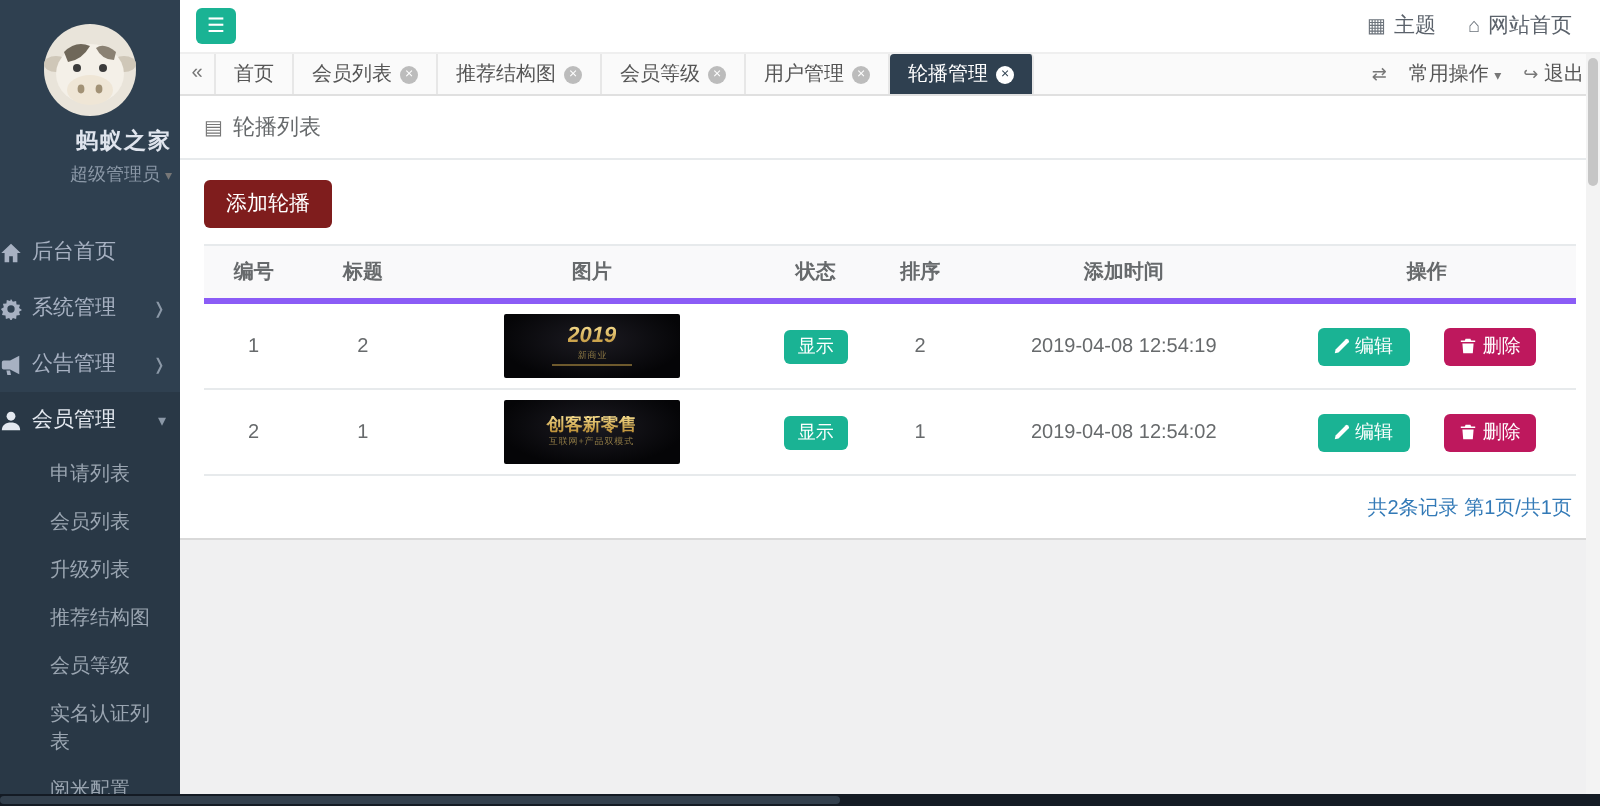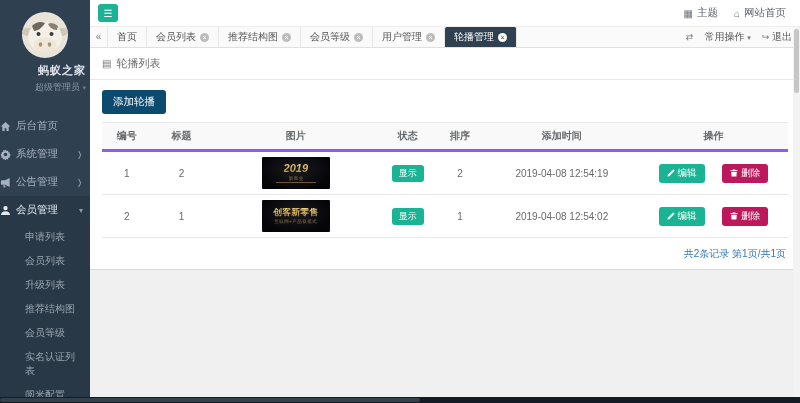--- a/index.html
+++ b/index.html
@@ -41,28 +41,28 @@
   .tab.active .closedot { background:#fff; color:#2f4050; }
   .tabbar-right { margin-left:auto; display:flex; align-items:center; gap:11px; padding:0 8px; color:#555; }
   .tb-ico { font-size:9px; color:#777; }
   .caret { font-size:7px; color:#777; }
 
   
   .content { flex:1; background:#f0f0f1; overflow:hidden; }
   .white-wrap { background:#fff; border-bottom:1px solid #d9d9d9; padding-bottom:4px; }
   .panel-head { display:flex; align-items:center; gap:5px; padding:8px 12px; font-size:11px; color:#676a6c; border-bottom:1px solid #e7eaec; }
   .panel-ico { font-size:10px; color:#777; }
-  .add-btn { margin:10px 12px 8px; background:#0c4a6e; color:#fff; font-size:10.5px; padding:5px 11px; border:none; border-radius:3px; cursor:pointer; }
+  .add-btn { margin:10px 12px 8px; background:#7f1d1d; color:#fff; font-size:10.5px; padding:5px 11px; border:none; border-radius:3px; cursor:pointer; }
   .table-wrap { margin:0 12px; }
   table { width:100%; border-collapse:collapse; font-size:10px; color:#676a6c; }
   thead th { background:#f9f9fa; border-top:1px solid #e7eaec; border-bottom:3px solid #8b5cf6; font-weight:bold; padding:6px 4px; text-align:center; }
   tbody td { border-bottom:1px solid #e7eaec; text-align:center; padding:3px 4px; vertical-align:middle; }
   .col-num{width:50px}.col-title{width:60px}.col-img{width:170px}.col-status{width:55px}.col-sort{width:50px}.col-time{width:155px}.col-op{width:150px}
 
-  .banner { width:68px; height:32px; margin:2px auto; border-radius:1px;
+  .banner { width:88px; height:32px; margin:2px auto; border-radius:1px;
     background:radial-gradient(ellipse at 50% 40%, #1c1b22 0%, #050507 75%);
     color:#d0a84e; display:flex; flex-direction:column; justify-content:center; align-items:center; gap:1px; overflow:hidden; }
   .b-big { font-size:11px; font-weight:bold; font-style:italic; background:linear-gradient(#f3d98a,#b8892f); -webkit-background-clip:text; background-clip:text; color:transparent; line-height:1; }
   .b-main { font-size:9px; font-weight:bold; background:linear-gradient(#f3d98a,#b8892f); -webkit-background-clip:text; background-clip:text; color:transparent; line-height:1.1; }
   .b-sub { font-size:5px; color:#8f7a45; letter-spacing:.5px; line-height:1.2; transform:scale(.9); }
   .b-line { width:40px; height:1px; background:#6e5a2d; }
 
   .badge { background:#1ab394; color:#fff; border-radius:3px; padding:2px 7px; font-size:9px; display:inline-block; }
   .btn { display:inline-flex; align-items:center; gap:3px; border:none; border-radius:3px; color:#fff; font-size:9.5px; padding:3px 8px; margin:0 3px; cursor:pointer;text-align:center; }
   .btn-edit { background:#1ab394; }

